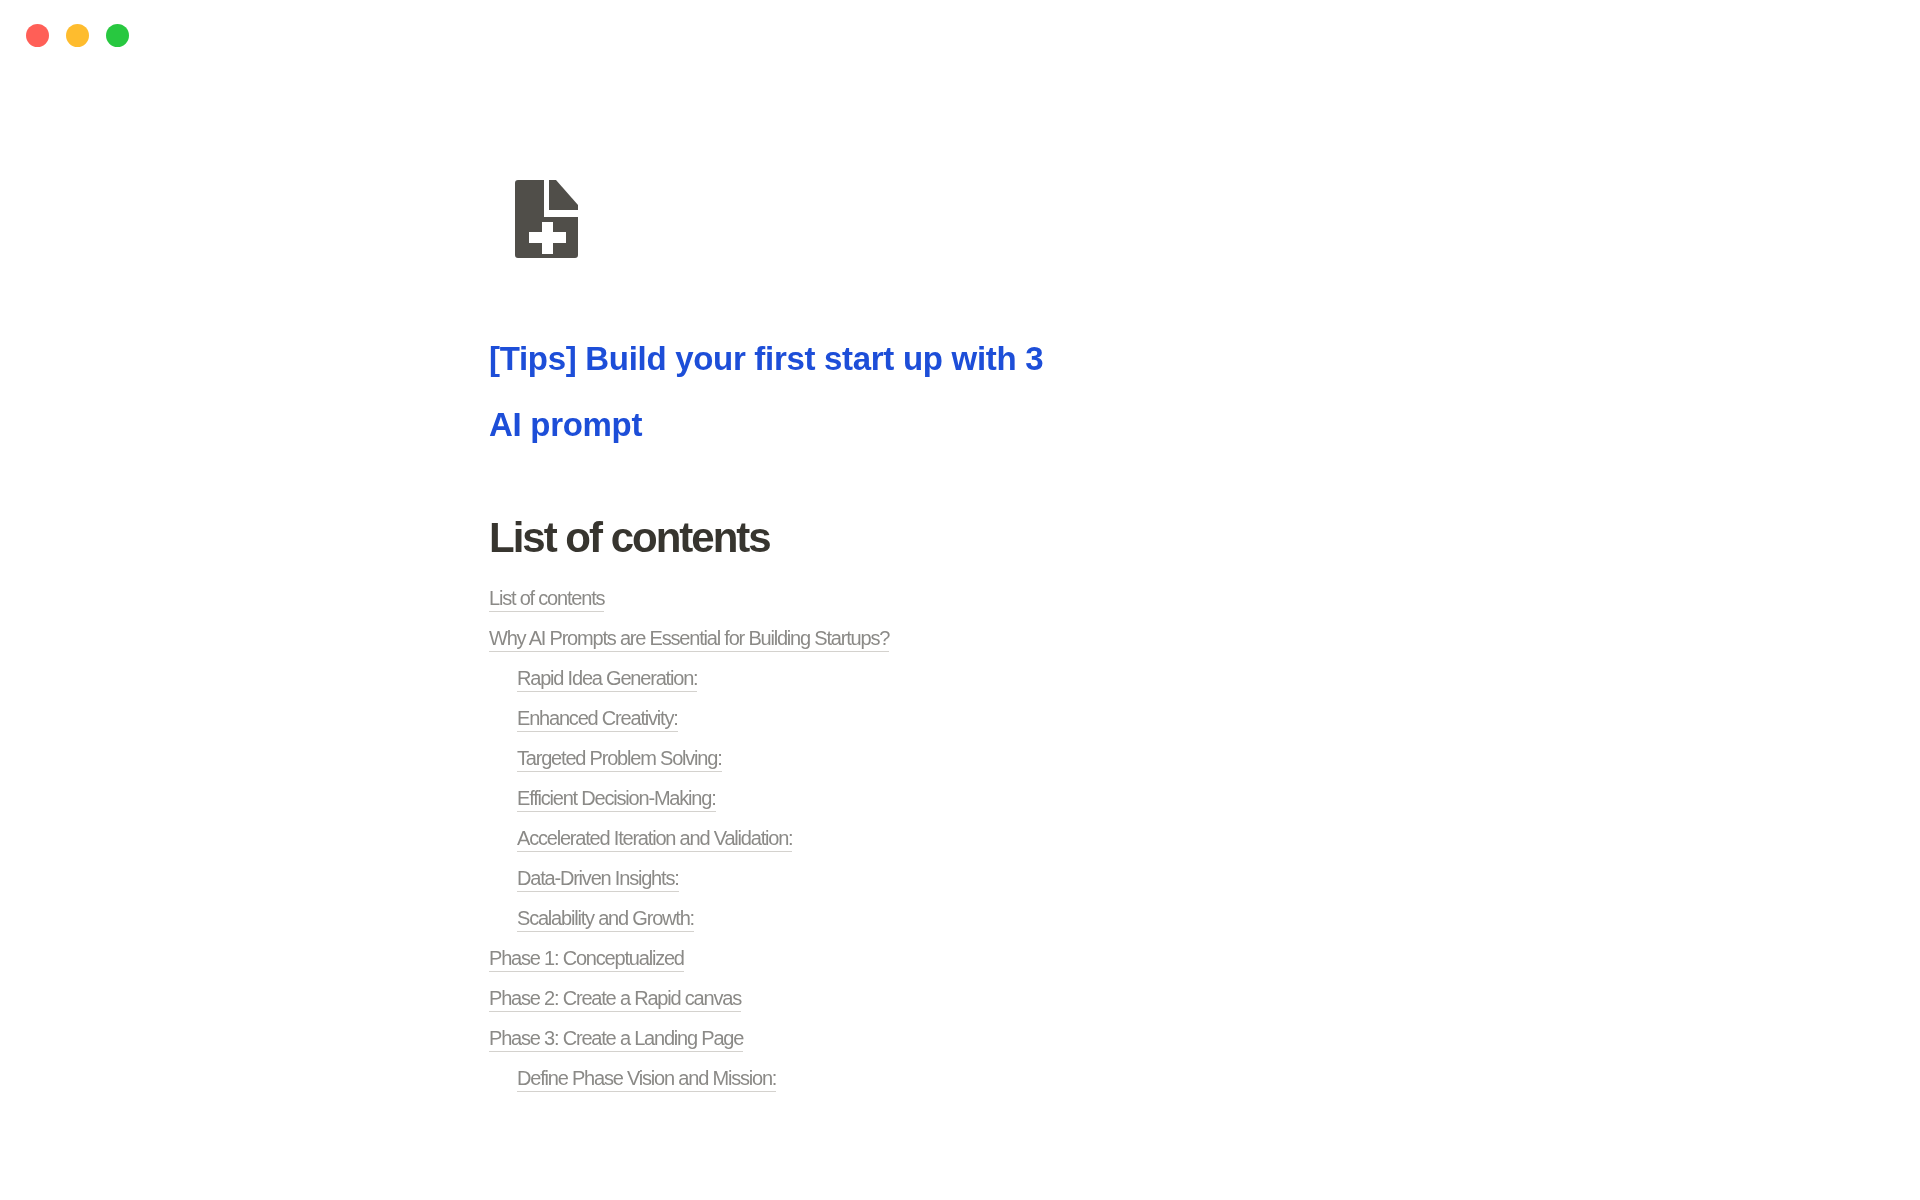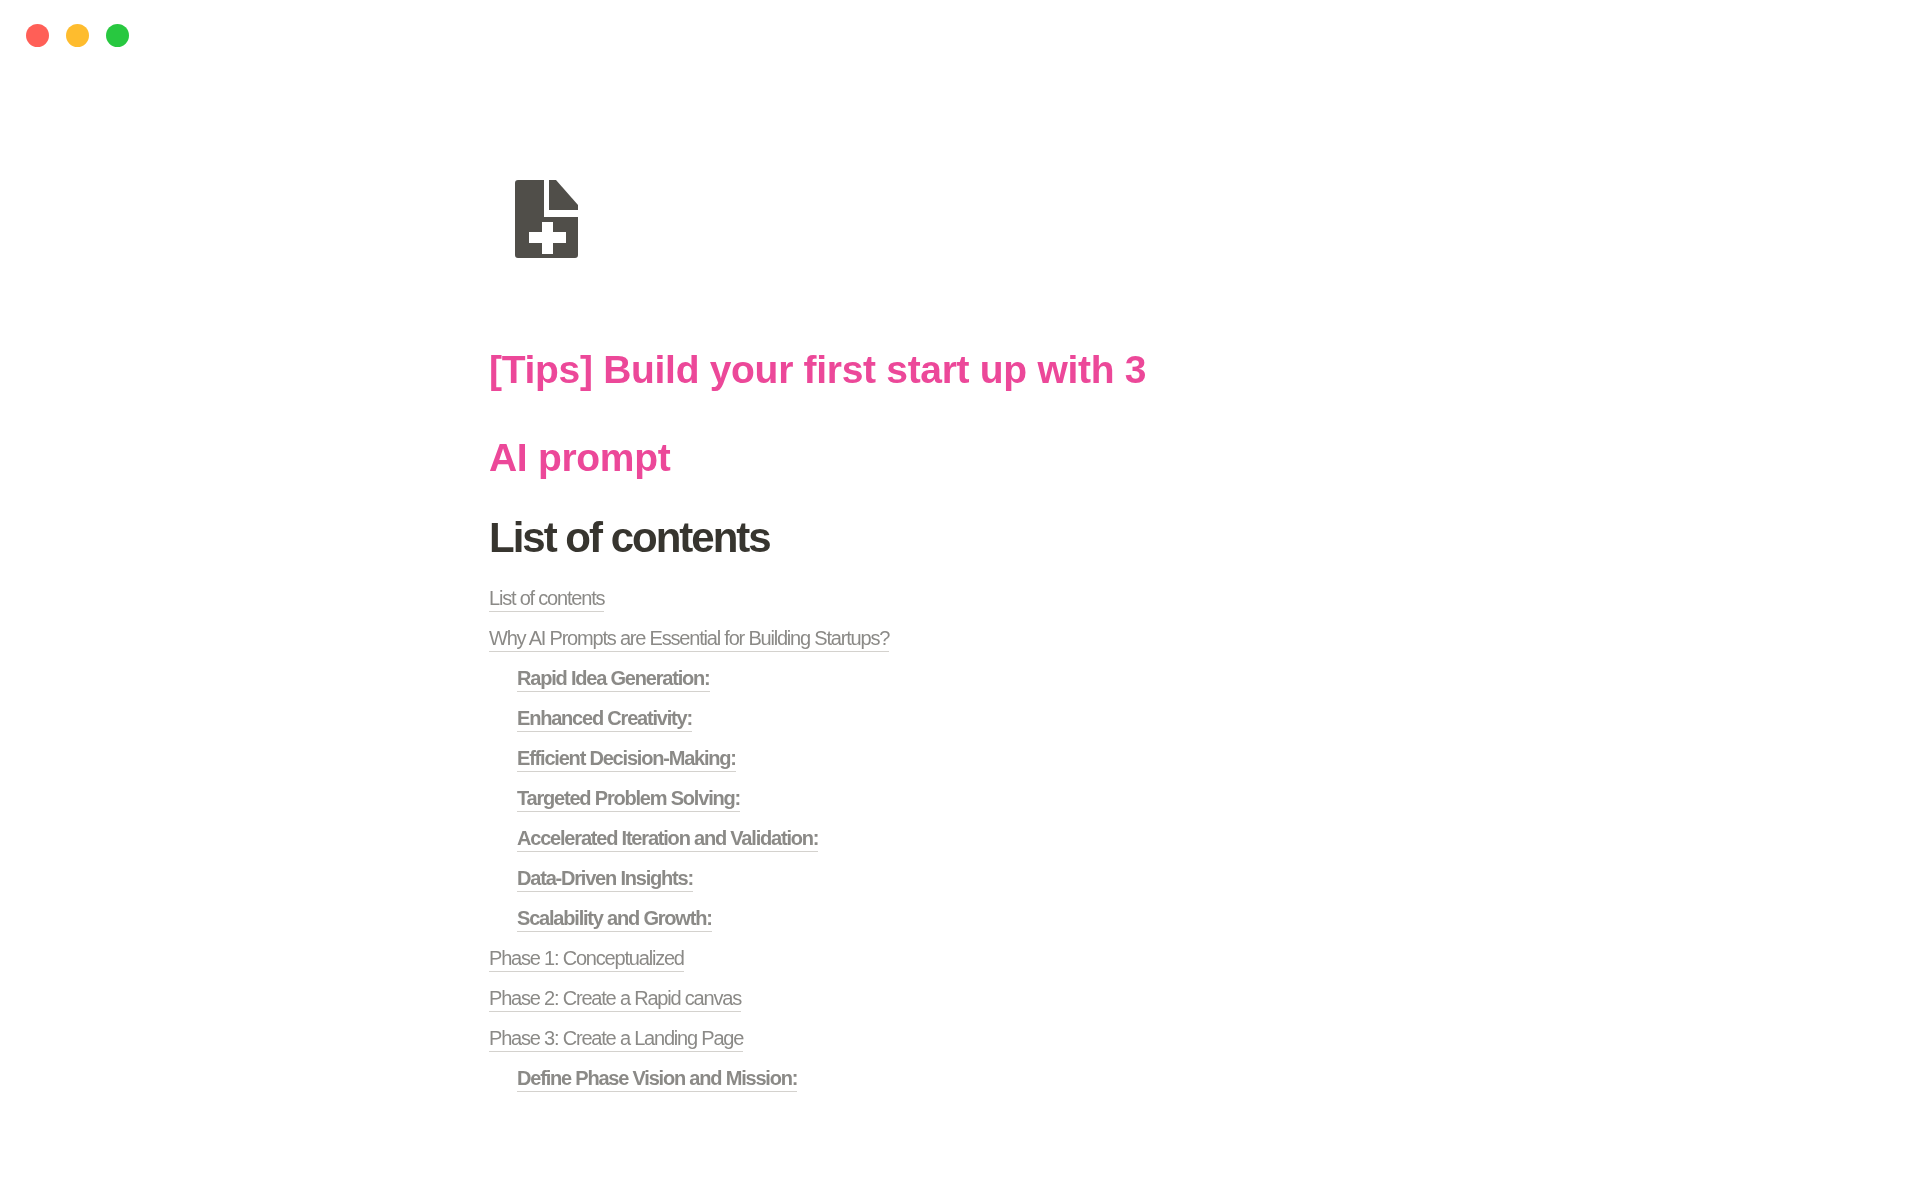--- a/index.html
+++ b/index.html
@@ -25,45 +25,45 @@
   .page-icon {
     position: absolute; left: 515px; top: 180px;
     width: 63px; height: 78px;
     cursor: pointer;
   }
 
   
   .page-title {
     position: absolute; left: 489px; top: 326px;
     width: 950px;
-    font-size: 39px; font-weight: bold;
-    line-height: 88px;
+    font-size: 33px; font-weight: bold;
+    line-height: 66px;
     letter-spacing: -0.3px;
-    color: #ec4899;
+    color: #1d4ed8;
     white-space: pre-line;
     cursor: text;
   }
 
   
   .section-heading {
     position: absolute; left: 489px; top: 510px;
     font-size: 42px; font-weight: bold;
     line-height: 56px;
     letter-spacing: -2px;
     color: #37352f;
     cursor: text;
   }
 
   
   .toc {
     position: absolute; left: 489px; top: 578px;
     width: 950px;
   }
   .toc-row { height: 40px; padding-top: 7px; }
-  .toc-row.indent { padding-left: 28px; font-weight: bold; }
+  .toc-row.indent { padding-left: 28px; }
   .toc-link {
     display: inline-block;
     font-size: 20px;
     letter-spacing: -1.2px;
     line-height: 26px;
     color: #8b8a87;
     text-decoration: none;
     border-bottom: 1.5px solid #d4d2ce;
     cursor: pointer;
   }
@@ -107,25 +107,25 @@
 
   <div class="toc-row indent">
     <a class="toc-link" href="#">Rapid Idea Generation:</a>
   </div>
 
   <div class="toc-row indent">
     <a class="toc-link" href="#">Enhanced Creativity:</a>
   </div>
 
   <div class="toc-row indent">
-    <a class="toc-link" href="#">Efficient Decision-Making:</a>
+    <a class="toc-link" href="#">Targeted Problem Solving:</a>
   </div>
 
   <div class="toc-row indent">
-    <a class="toc-link" href="#">Targeted Problem Solving:</a>
+    <a class="toc-link" href="#">Efficient Decision-Making:</a>
   </div>
 
 
   <div class="toc-row indent">
     <a class="toc-link" href="#">Accelerated Iteration and Validation:</a>
   </div>
 
   <div class="toc-row indent">
     <a class="toc-link" href="#">Data-Driven Insights:</a>
   </div>

